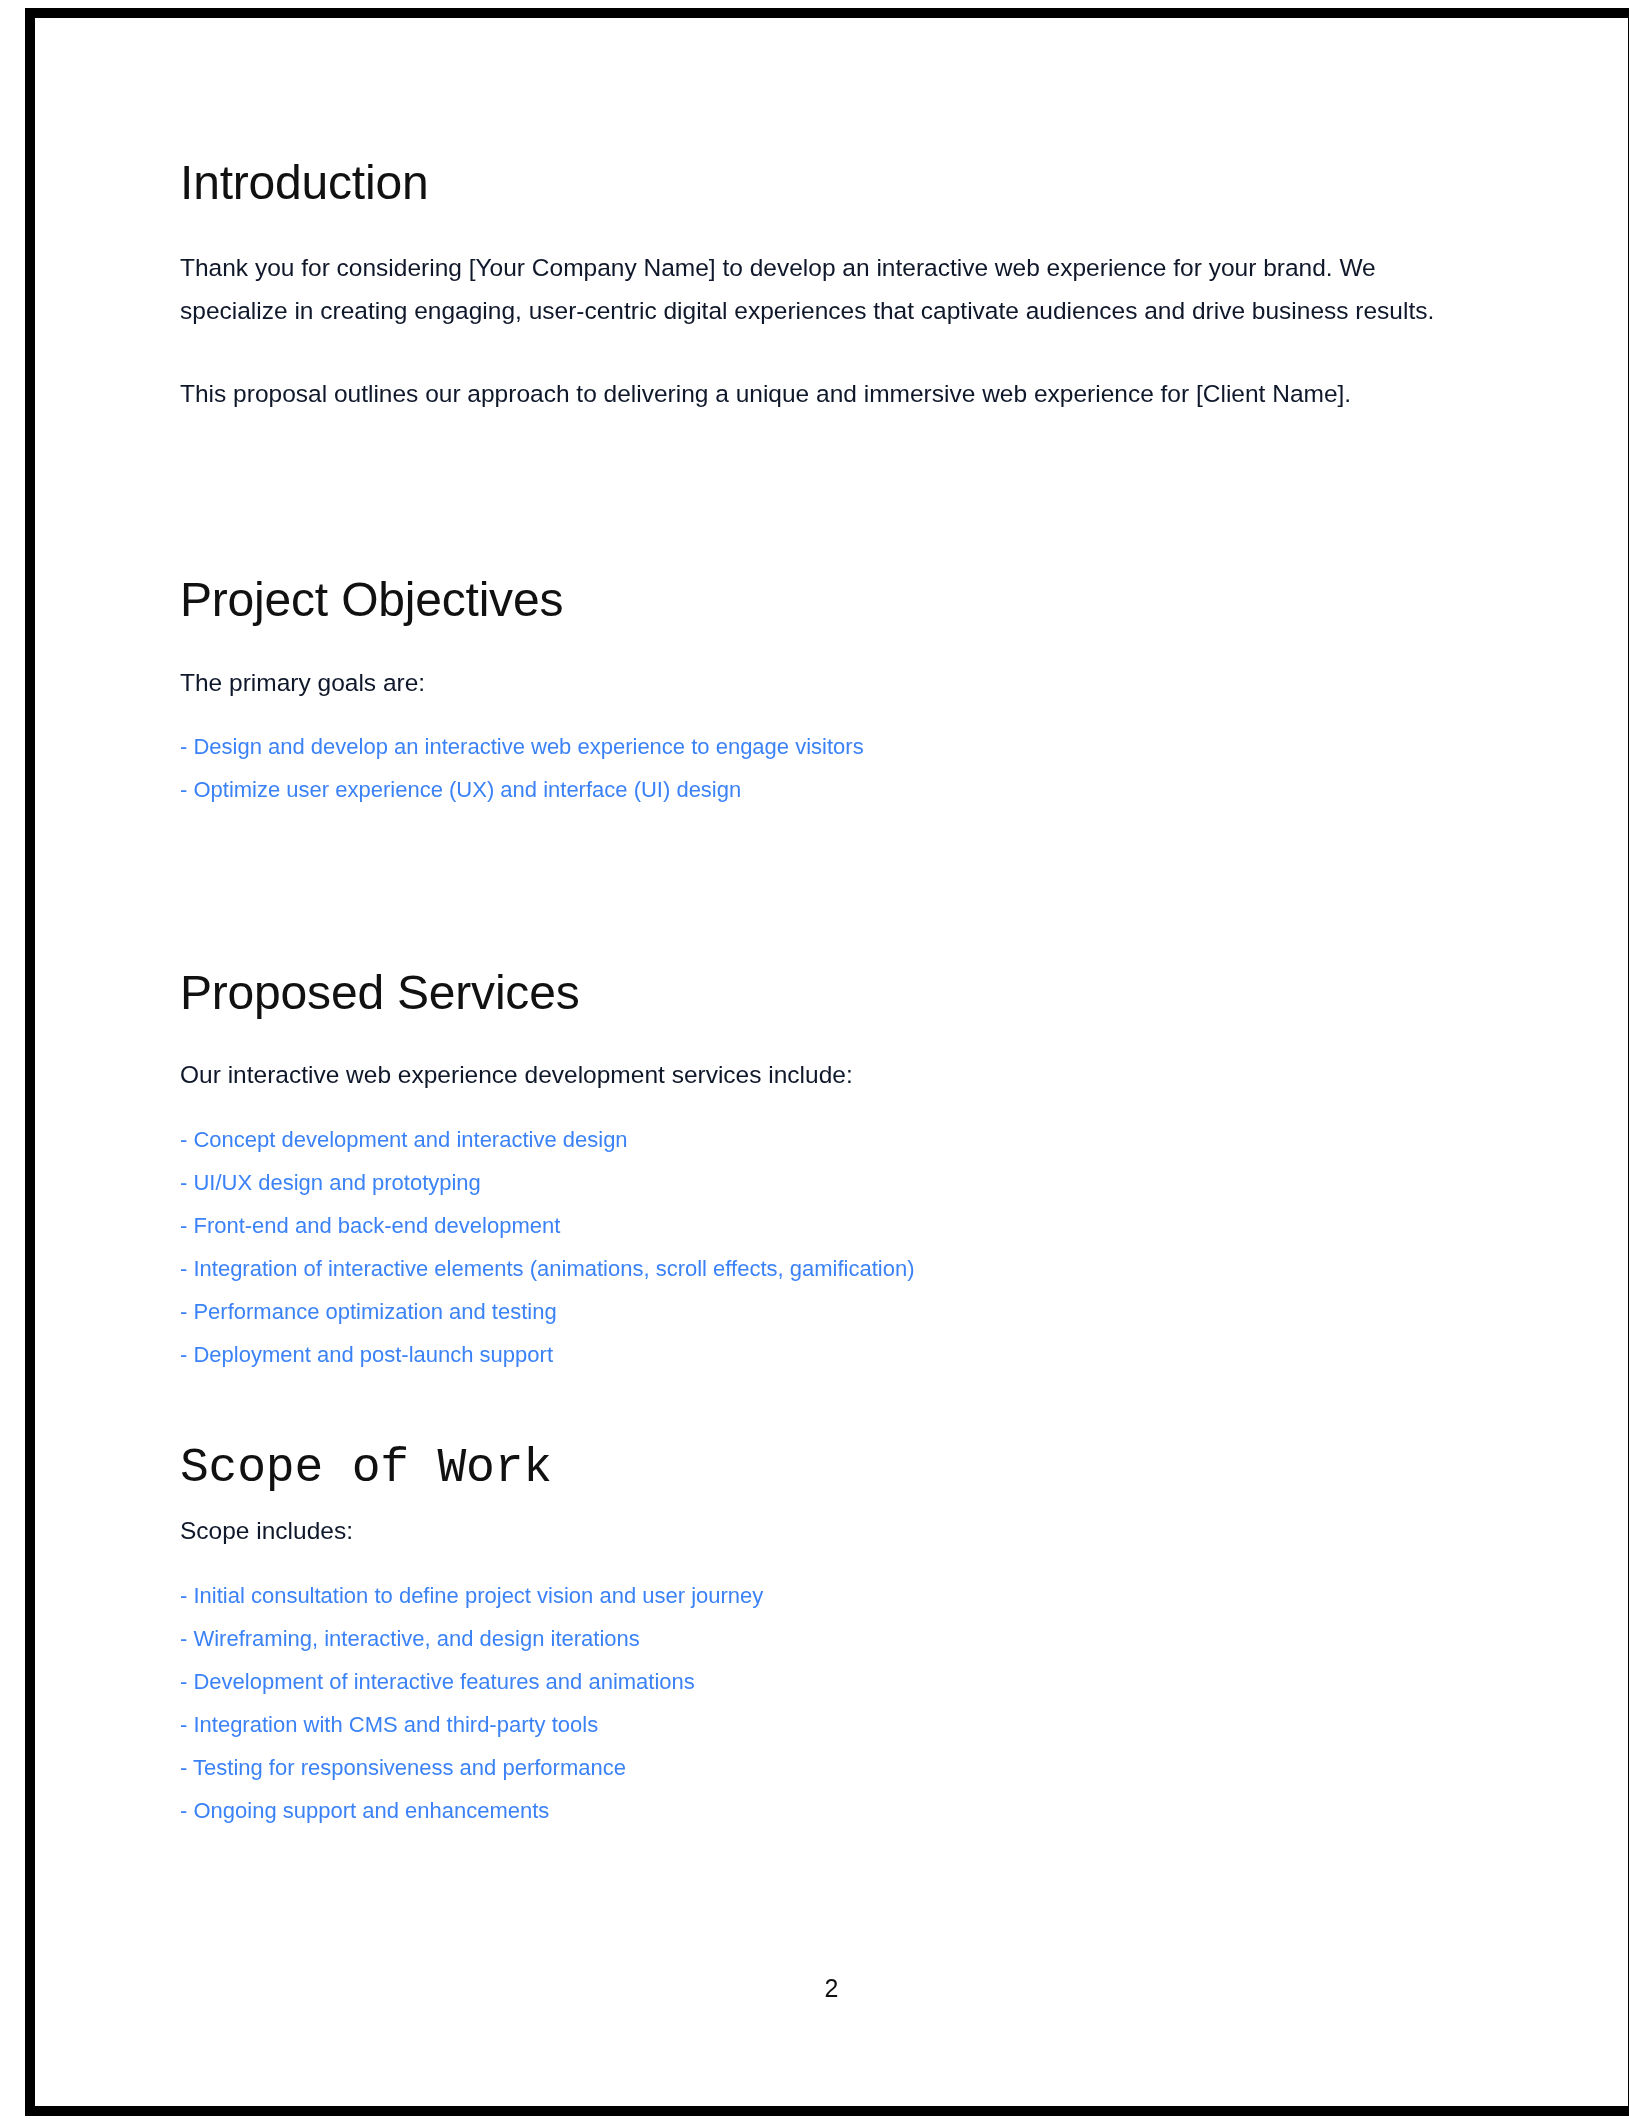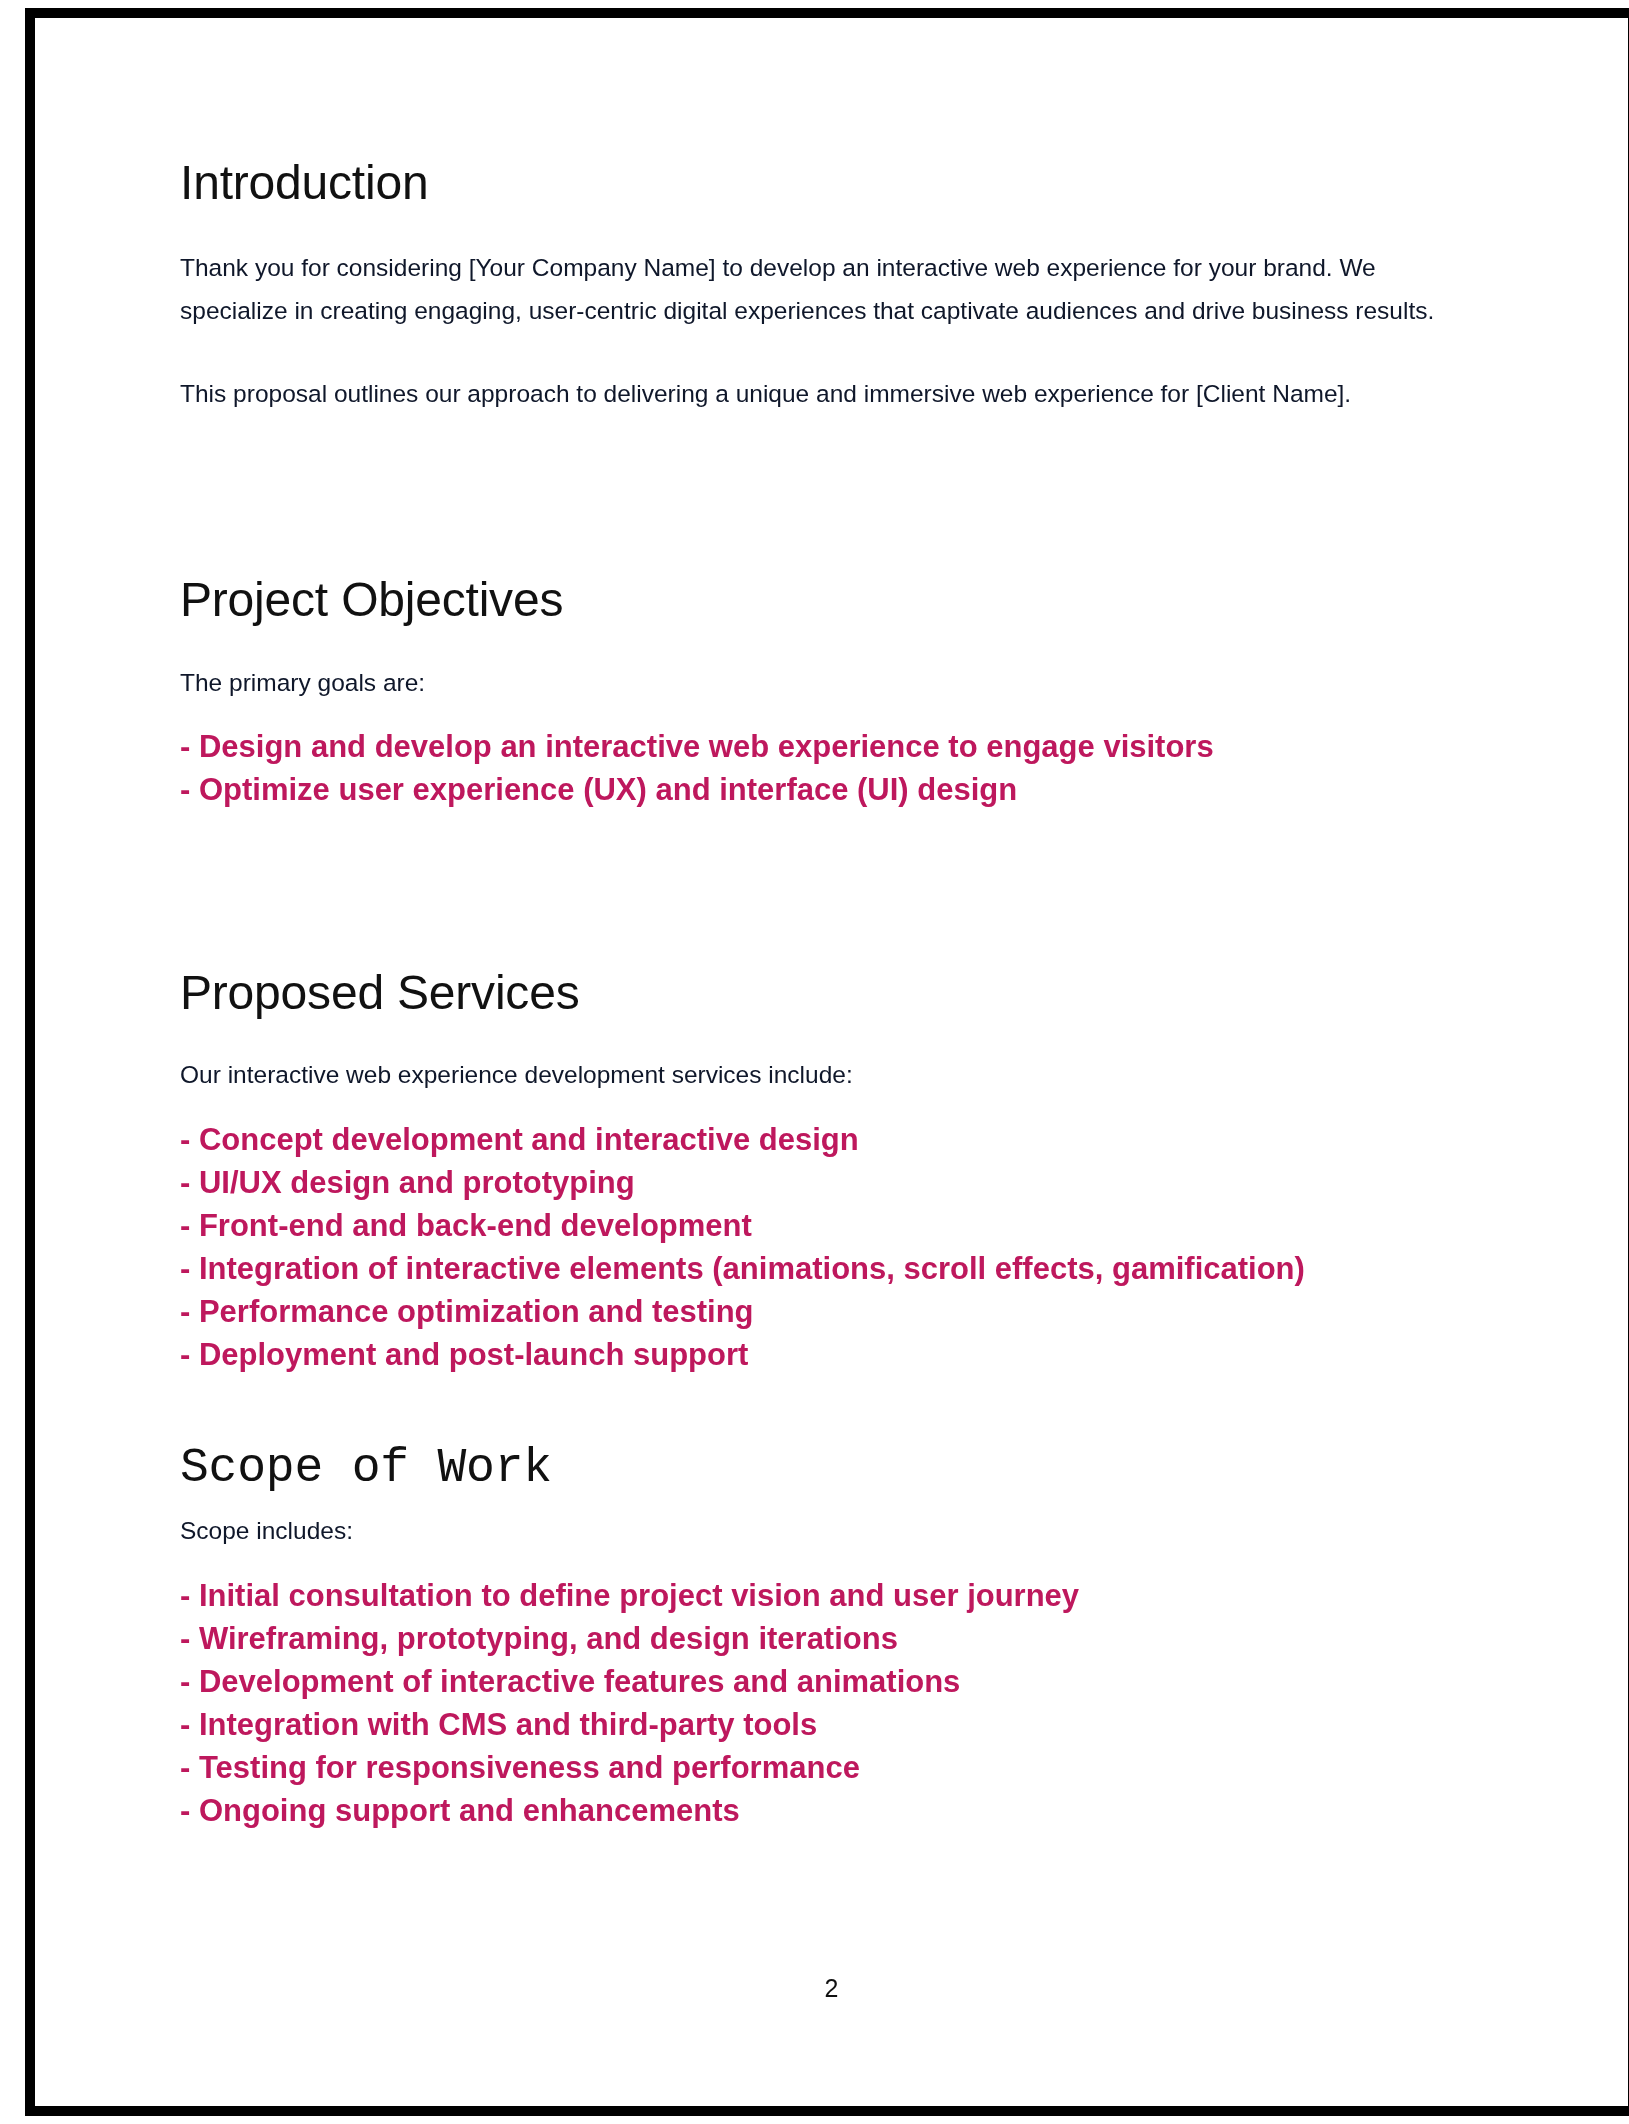--- a/index.html
+++ b/index.html
@@ -60,24 +60,24 @@
     color: #0f172a;
   }
 
   ul.bullet-list {
     list-style: none;
     margin: 0;
     padding: 0;
   }
 
   ul.bullet-list li {
-    font-size: 31px;
+    font-size: 22px;
     line-height: 43px;
-    font-weight: 700;
-    color: #be185d;
+    font-weight: 400;
+    color: #3b82f6;
     white-space: nowrap;
   }
 
   
   .blk-intro-heading   { position: absolute; top: 155px;  left: 0; }
   .blk-intro-p1        { position: absolute; top: 246px;  left: 0; width: 1292px; }
   .blk-intro-p2        { position: absolute; top: 372px;  left: 0; width: 1292px; }
 
   .blk-obj-heading     { position: absolute; top: 572px;  left: 0; }
   .blk-obj-lead        { position: absolute; top: 661px;  left: 0; }
@@ -138,21 +138,21 @@
       <li>- Performance optimization and testing</li>
       <li>- Deployment and post-launch support</li>
     </ul>
 
     <h1 class="section-heading blk-scope-heading">Scope of Work</h1>
 
     <p class="body-text blk-scope-lead">Scope includes:</p>
 
     <ul class="bullet-list blk-scope-list">
       <li>- Initial consultation to define project vision and user journey</li>
-      <li>- Wireframing, prototyping, and design iterations</li>
+      <li>- Wireframing, interactive, and design iterations</li>
       <li>- Development of interactive features and animations</li>
       <li>- Integration with CMS and third-party tools</li>
       <li>- Testing for responsiveness and performance</li>
       <li>- Ongoing support and enhancements</li>
     </ul>
 
   </div>
 
   <div class="footer-pagenum">2</div>
 

